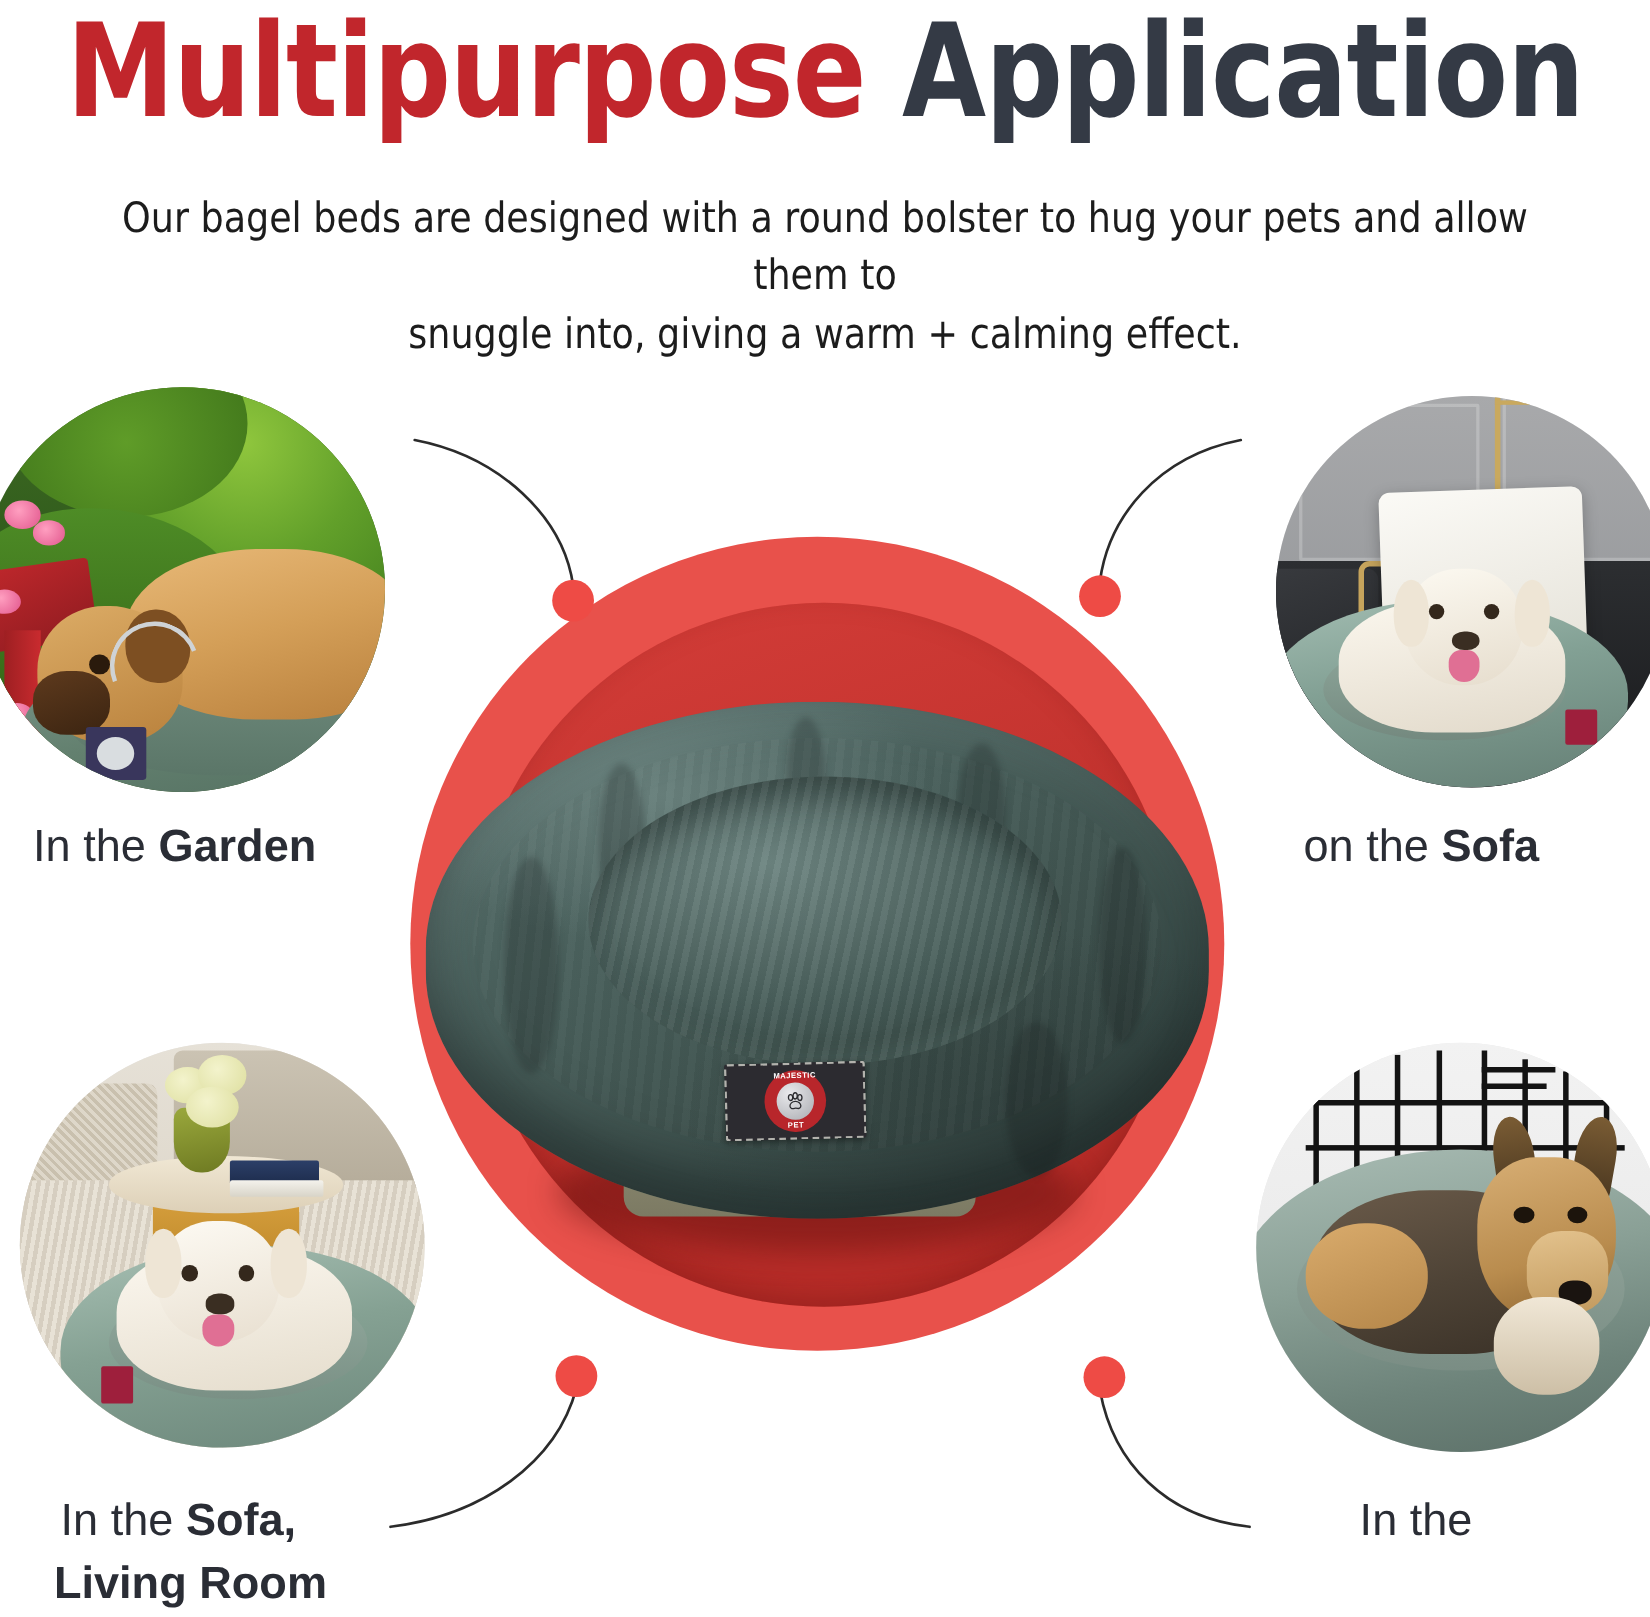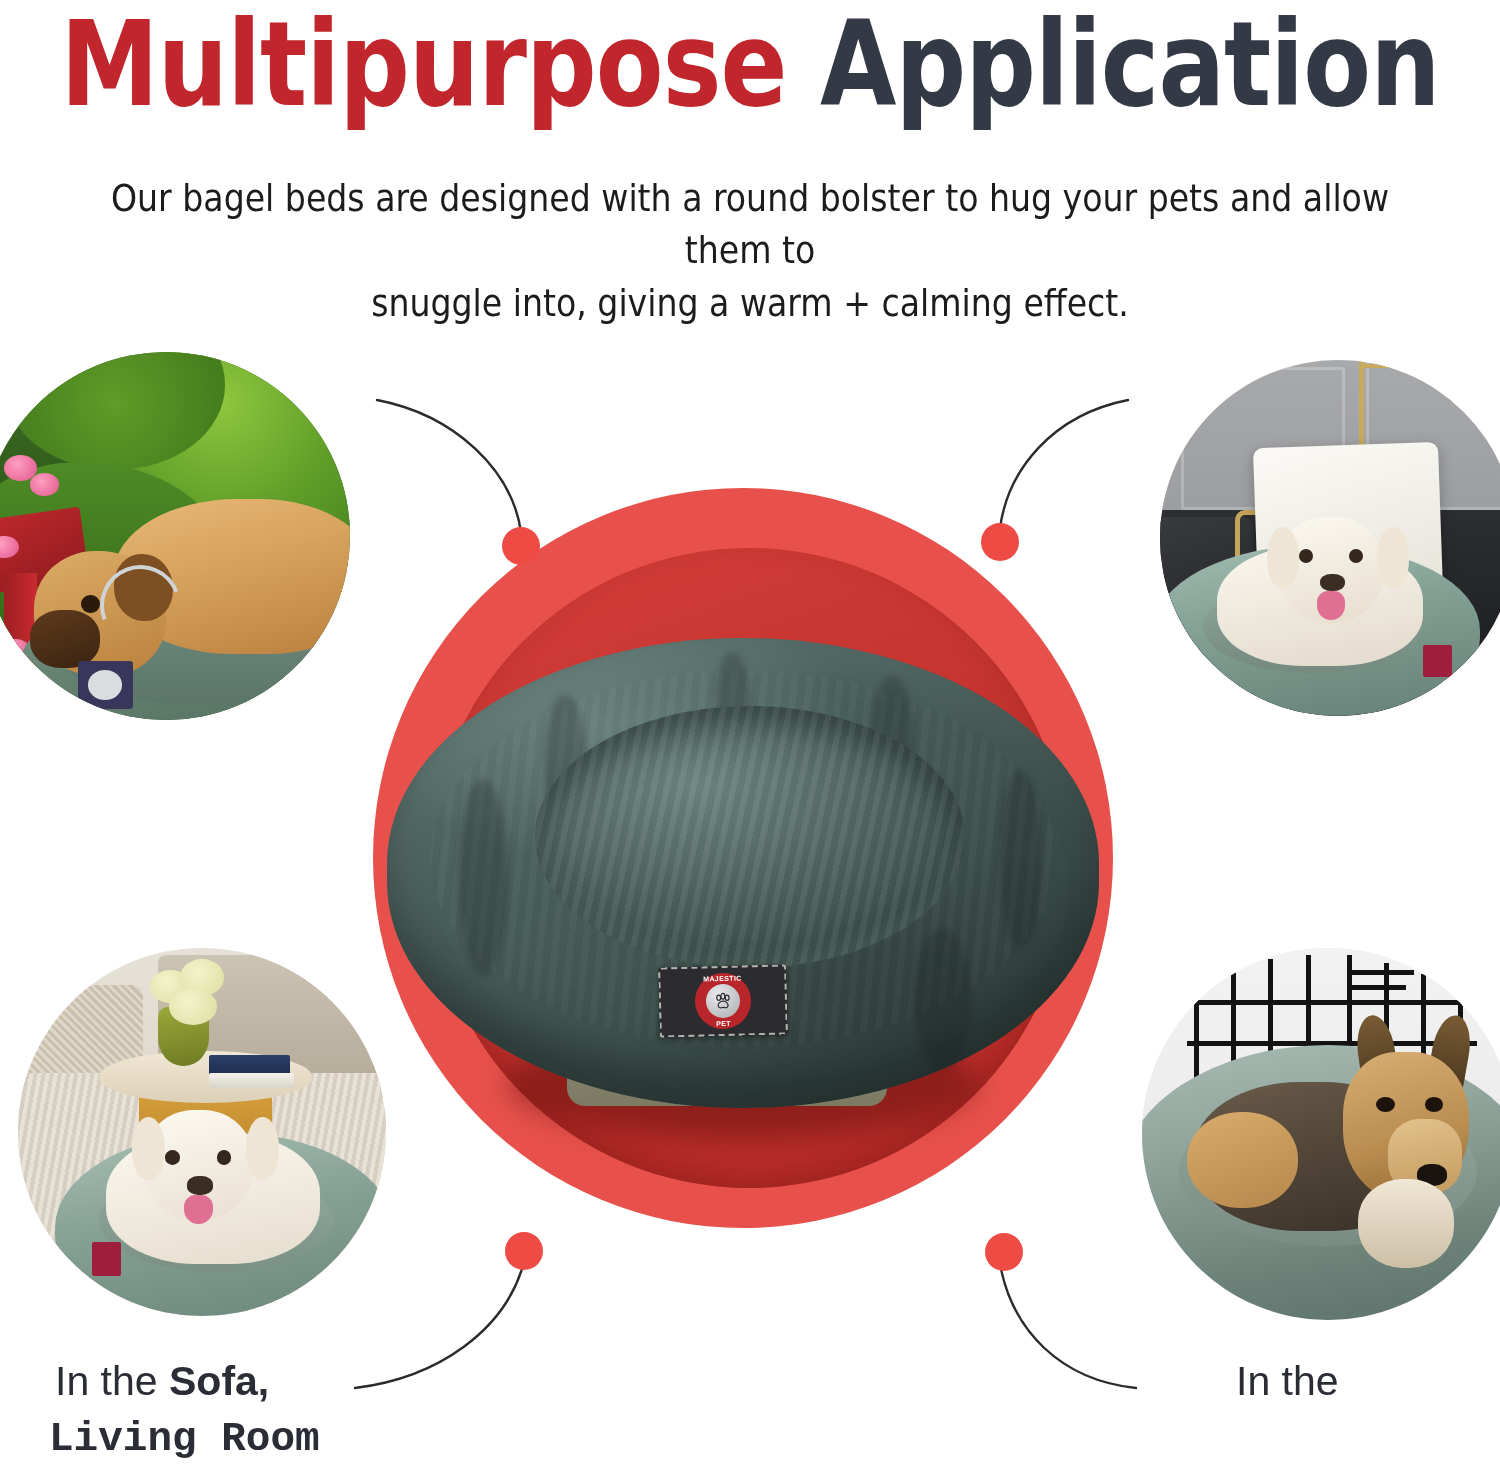--- a/index.html
+++ b/index.html
@@ -278,21 +278,21 @@
     color:#2a2d35;
     line-height:1.42;
     white-space:nowrap;
   }
   .cap b { font-weight:bold; }
   .cap-tl { left:30px; top:740px; text-align:left; }
   .cap-tr { left:1185px; top:740px; text-align:left; }
   .cap-bl { left:55px; top:1352px; text-align:left; }
   .cap-br { left:1236px; top:1352px; text-align:center; }
   .cap-br .l2 { display:block; margin-left:-52px; }
-  .cap-bl .l2 { display:block; margin-left:-6px;font-family:Liberation Mono, monospace; }
+  .cap-bl .l2 { display:block; margin-left:-6px; }
 </style>
 </head>
 <body>
 
 <div class="page">
 
   <div class="headline">
     <span class="w1">Multipurpose</span>
     <span class="w2">Application</span>
   </div>
@@ -453,21 +453,27 @@
     <path d="M 1128 400 C 1052 415, 1008 470, 1000 528" fill="none" stroke="#2b2b2b" stroke-width="2.4" stroke-linecap="round"></path>
     <path d="M 355 1388 C 438 1378, 506 1330, 524 1262" fill="none" stroke="#2b2b2b" stroke-width="2.4" stroke-linecap="round"></path>
     <path d="M 1136 1388 C 1060 1380, 1012 1330, 1000 1264" fill="none" stroke="#2b2b2b" stroke-width="2.4" stroke-linecap="round"></path>
   </svg>
 
   <div class="dot dot-tl"></div>
   <div class="dot dot-tr"></div>
   <div class="dot dot-bl"></div>
   <div class="dot dot-br"></div>
 
-
+  <div class="cap cap-tl">
+    <span>In the </span><b>Garden</b>
+  </div>
+
+  <div class="cap cap-tr">
+    <span>on the </span><b>Sofa</b>
+  </div>
 
   <div class="cap cap-bl">
     <span>In the </span><b>Sofa,</b>
     <b class="l2">Living Room</b>
   </div>
 
   <div class="cap cap-br">
     <span>In the</span>
   </div>
 

